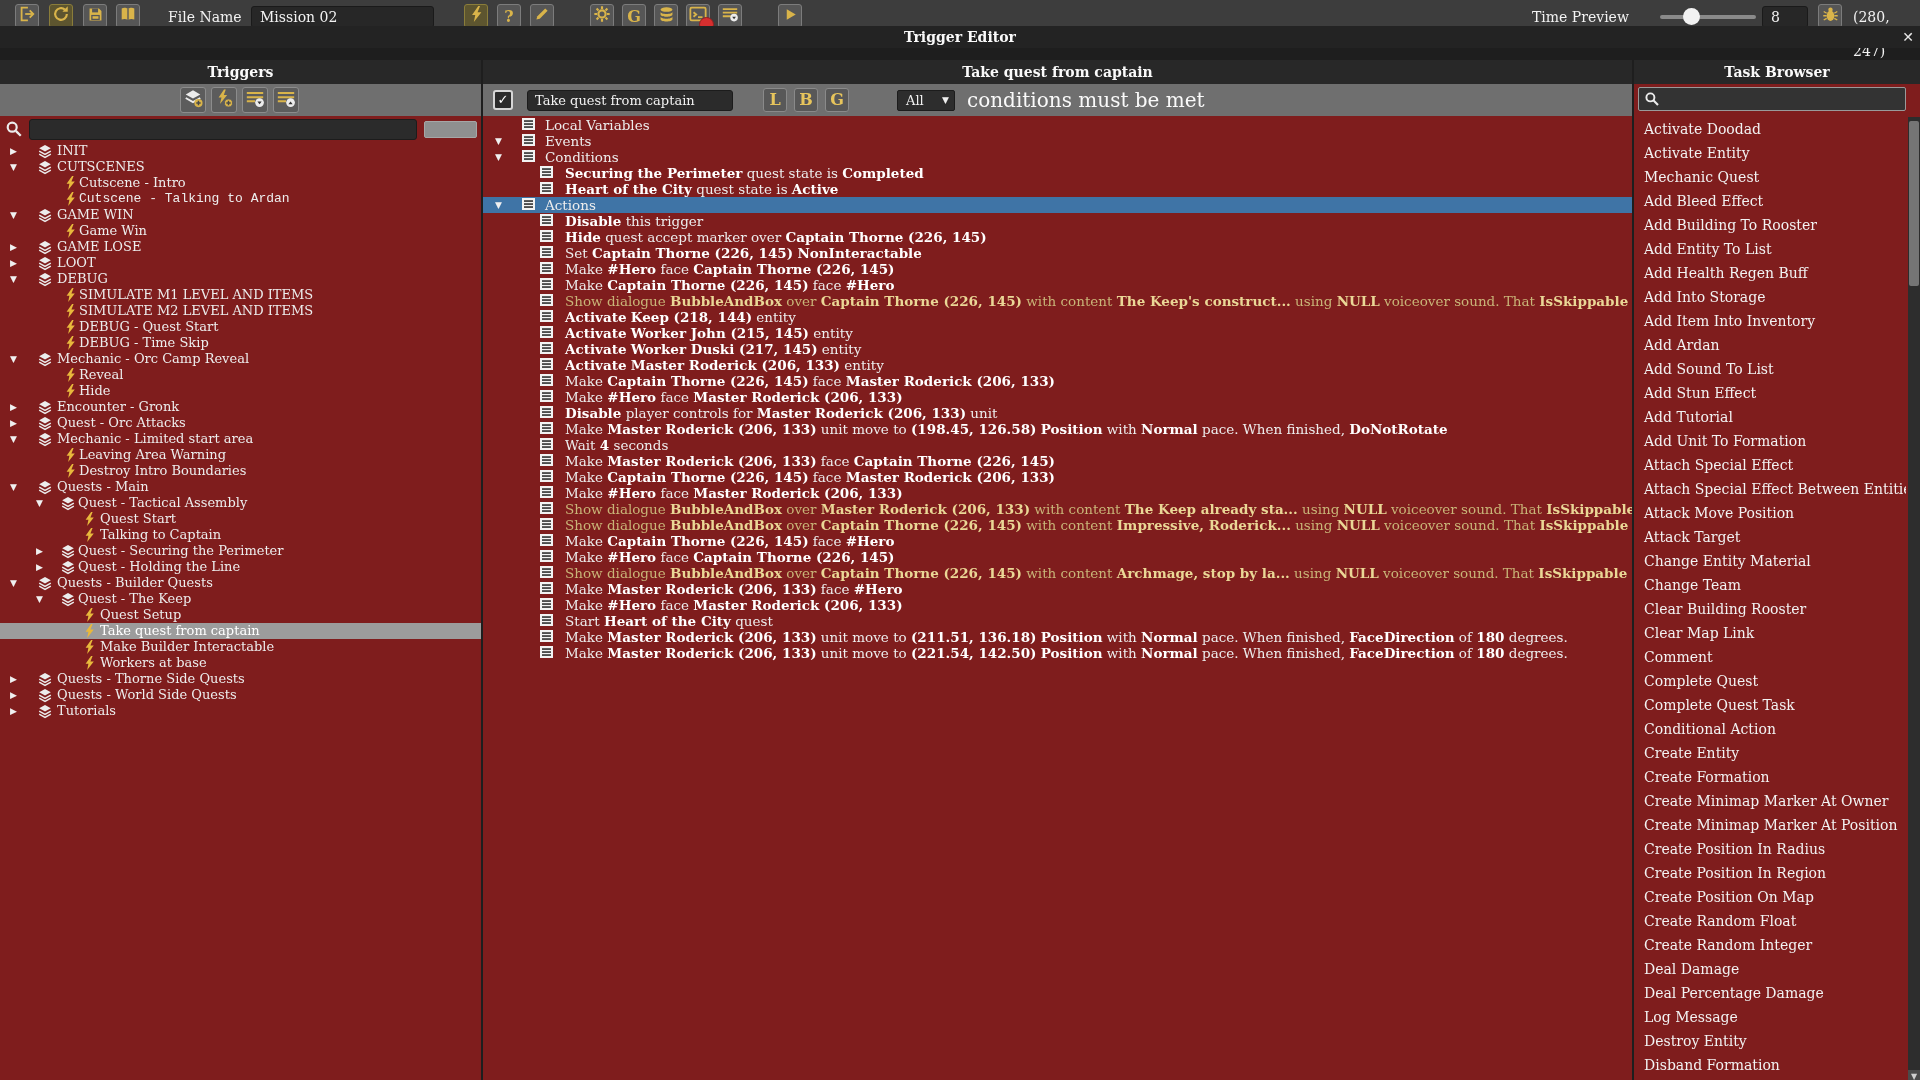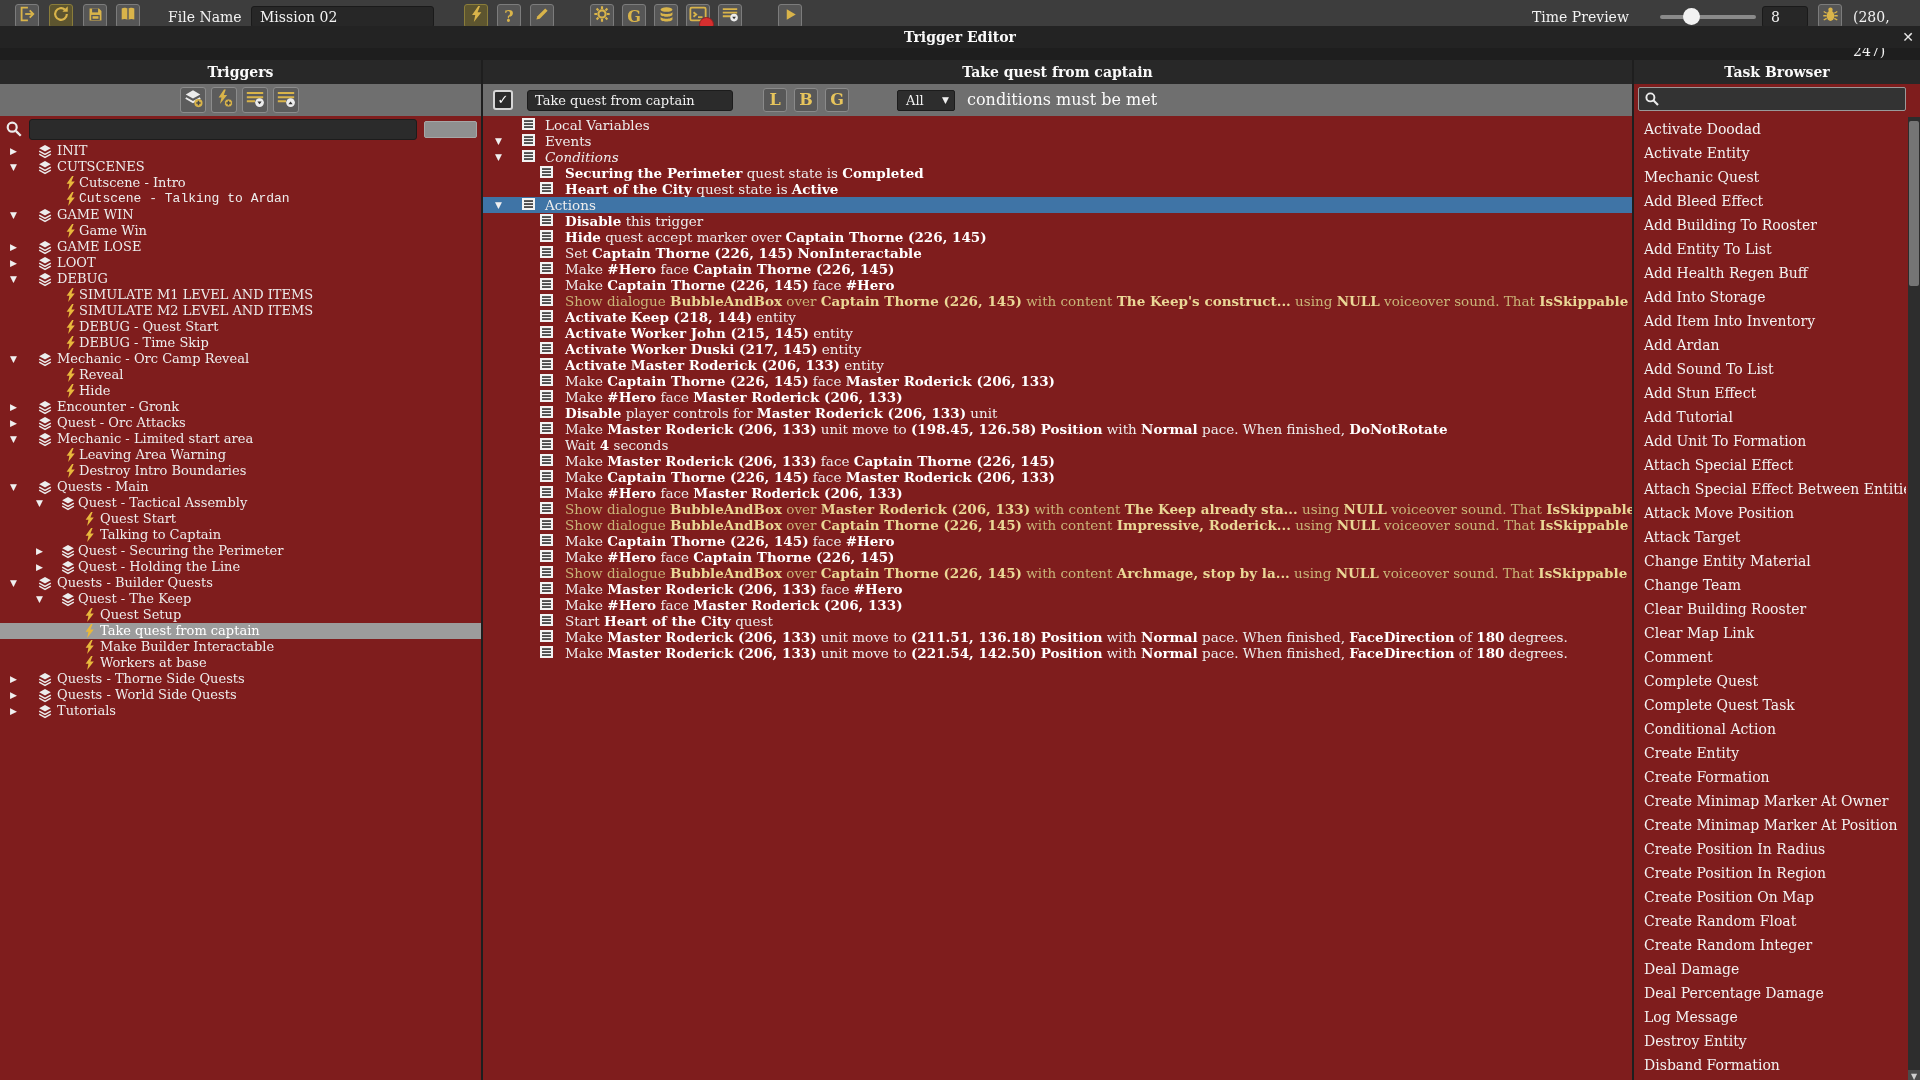--- a/index.html
+++ b/index.html
@@ -47,21 +47,21 @@
   
   .chk{position:absolute;left:10px;top:6px;width:20px;height:20px;background:#2b2b2b;border:2px solid #d6d6d6;border-radius:3px;
        box-sizing:border-box;color:#fff;font-size:13px;line-height:16px;text-align:center;font-family:"DejaVu Sans",sans-serif;}
   .nameinput{position:absolute;left:44px;top:6px;width:206px;height:21px;background:#2b2b2b;border:1px solid #1c1c1c;border-radius:3px;
              color:#f2f2f2;font-size:13px;font-family:"DejaVu Serif",serif;padding:0 7px;box-sizing:border-box;}
   .lbg{position:absolute;top:4px;width:24px;height:24px;background:#585858;border:1px solid #8a8a8a;border-radius:3px;
        color:#e7c55c;font-size:16px;font-weight:bold;text-align:center;line-height:22px;box-sizing:border-box;}
   .allsel{position:absolute;left:414px;top:6px;width:58px;height:21px;background:#2d2d2d;border:1px solid #1c1c1c;border-radius:2px;
           color:#f0f0f0;font-size:13px;line-height:19px;padding-left:8px;box-sizing:border-box;}
   .allsel .car{position:absolute;right:5px;font-size:9px;font-family:"DejaVu Sans",sans-serif;}
-  .condtxt{position:absolute;left:484px;top:0;line-height:32px;font-size:16px;color:#fafafa;}
+  .condtxt{position:absolute;left:484px;top:0;line-height:32px;font-size:20px;color:#fafafa;}
   
   .rows{position:absolute;left:0;top:57px;width:100%;}
   .crow{position:relative;height:16px;line-height:16px;font-size:13.5px;white-space:nowrap;overflow:hidden;color:#ededed;}
   .crow.sel{background:#3f74a6;}
   .crow .tarrow{left:12px;}
   .crow.gold{color:#c9b578;}
   .crow b{color:#ffffff;}
   .crow.gold b{color:#ead796;}
   .ctext{position:absolute;top:0;line-height:16px;}
   
@@ -622,21 +622,21 @@
         <div class="crow">
           <span class="tarrow">▼</span>
           <span class="ticn" style="left: 39px;">
             <svg width="13" height="12" viewBox="0 0 13 12">
               <rect x="0" y="0" width="13" height="12" fill="#f2f2f2"></rect>
               <rect x="2" y="2.2" width="9" height="1.7" fill="#3a3a3a"></rect>
               <rect x="2" y="5.2" width="9" height="1.7" fill="#3a3a3a"></rect>
               <rect x="2" y="8.2" width="9" height="1.7" fill="#3a3a3a"></rect>
             </svg>
           </span>
-          <span class="ctext" style="left: 62px; font-style: italic;"><span>Conditions</span></span>
+          <span class="ctext" style="left: 62px;"><span>Conditions</span></span>
         </div>
         <div class="crow">
           <span class="ticn" style="left: 57px;">
             <svg width="13" height="12" viewBox="0 0 13 12">
               <rect x="0" y="0" width="13" height="12" fill="#f2f2f2"></rect>
               <rect x="2" y="2.2" width="9" height="1.7" fill="#3a3a3a"></rect>
               <rect x="2" y="5.2" width="9" height="1.7" fill="#3a3a3a"></rect>
               <rect x="2" y="8.2" width="9" height="1.7" fill="#3a3a3a"></rect>
             </svg>
           </span>

